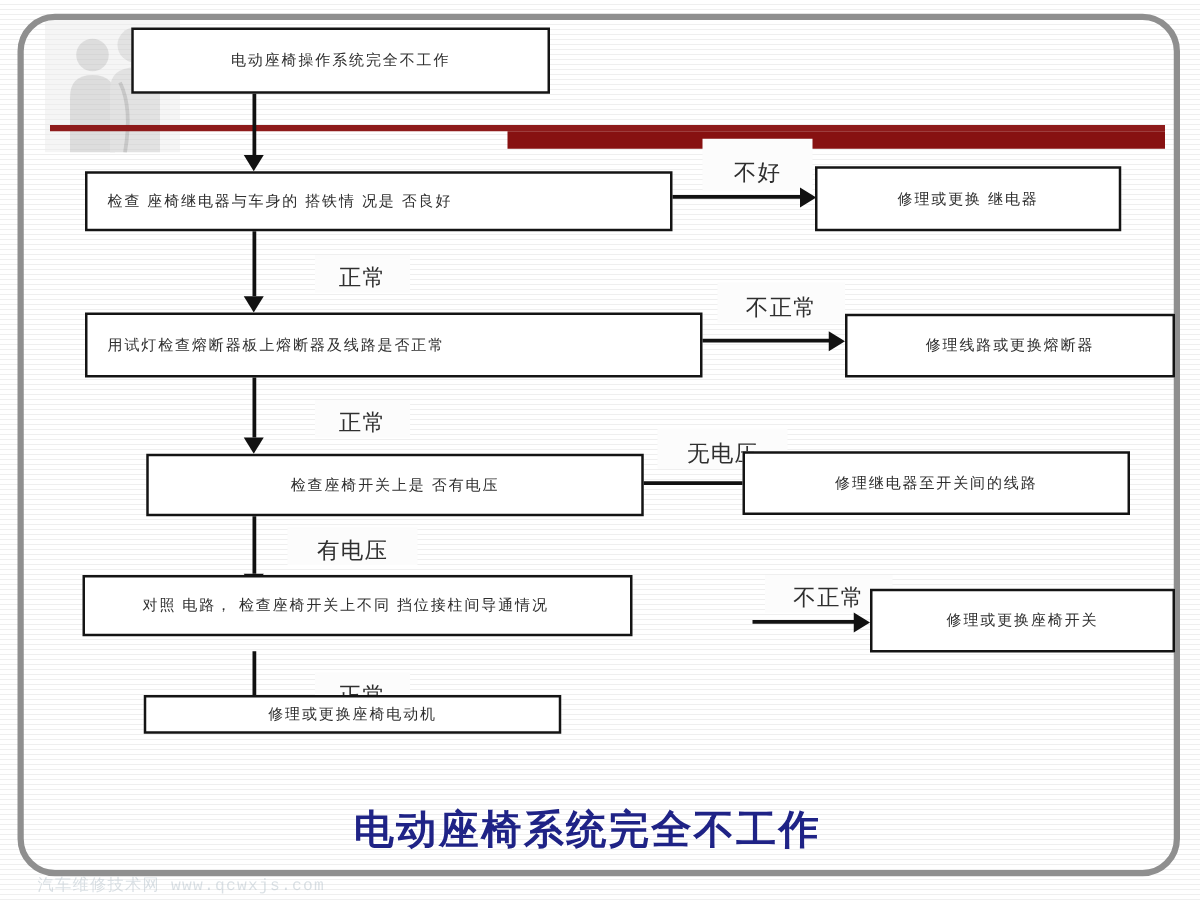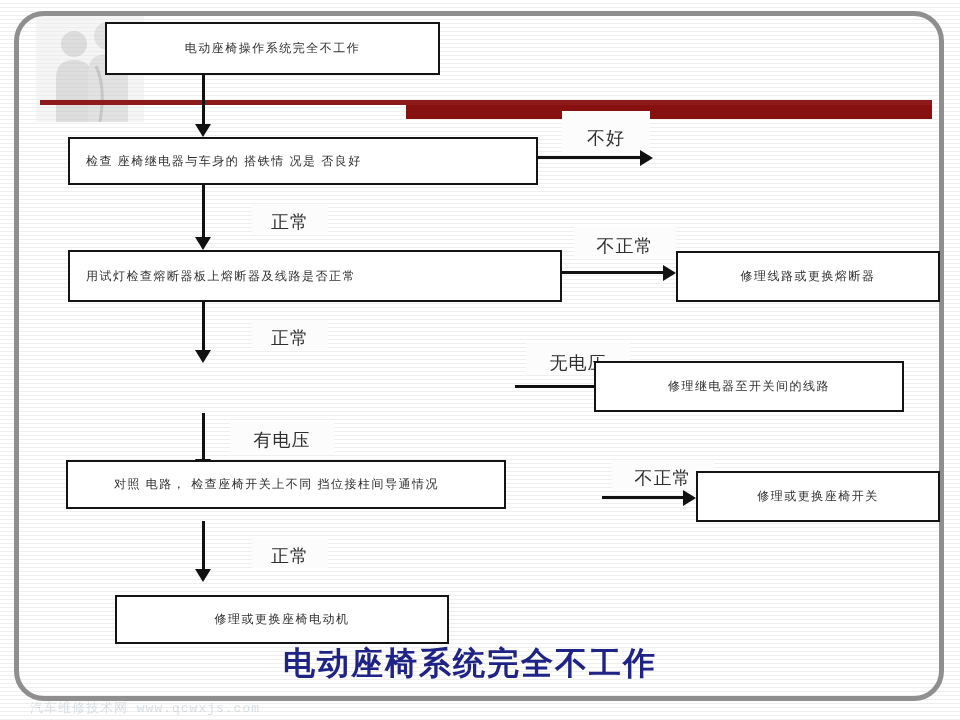--- a/index.html
+++ b/index.html
@@ -69,20 +69,23 @@
 
   <div class="box padded" style="left:68px;top:137px;width:470px;height:48px;text-align:center;">
     <span>检查 座椅继电器与车身的 搭铁情 况是 否良好</span>
   </div>
   <div class="gapbox" style="left:562px;top:111px;width:88px;height:42px;"></div>
   <div class="lbl" style="left:566px;top:118px;width:80px;height:32px;">
     <span>不好</span>
   </div>
   <div class="hline" style="left:538px;top:156px;width:102px;"></div>
   <div class="head-right" style="left:640px;top:150px;"></div>
+  <div class="box center" style="left:652px;top:133px;width:245px;height:52px;">
+    <span>修理或更换 继电器</span>
+  </div>
 
   <div class="vline" style="left:202px;top:185px;height:52px;"></div>
   <div class="head-down" style="left:195px;top:237px;"></div>
   <div class="lbl" style="left:252px;top:204px;width:76px;height:30px;">
     <span>正常</span>
   </div>
 
   <div class="box padded" style="left:68px;top:250px;width:494px;height:52px;">
     <span>用试灯检查熔断器板上熔断器及线路是否正常</span>
   </div>
@@ -94,20 +97,23 @@
   <div class="box center" style="left:676px;top:251px;width:264px;height:51px;">
     <span>修理线路或更换熔断器</span>
   </div>
 
   <div class="vline" style="left:202px;top:302px;height:48px;"></div>
   <div class="head-down" style="left:195px;top:350px;"></div>
   <div class="lbl" style="left:252px;top:320px;width:76px;height:30px;">
     <span>正常</span>
   </div>
 
+  <div class="box center" style="left:117px;top:363px;width:398px;height:50px;">
+    <span>检查座椅开关上是 否有电压</span>
+  </div>
   <div class="lbl" style="left:526px;top:343px;width:104px;height:32px;">
     <span>无电压</span>
   </div>
   <div class="hline" style="left:515px;top:385px;width:103px;"></div>
   <div class="head-right" style="left:617px;top:379px;"></div>
   <div class="box center" style="left:594px;top:361px;width:310px;height:51px;">
     <span>修理继电器至开关间的线路</span>
   </div>
 
   <div class="vline" style="left:202px;top:413px;height:46px;"></div>
@@ -127,21 +133,21 @@
   <div class="box center" style="left:696px;top:471px;width:244px;height:51px;">
     <span>修理或更换座椅开关</span>
   </div>
 
   <div class="vline" style="left:202px;top:521px;height:48px;"></div>
   <div class="head-down" style="left:195px;top:569px;"></div>
   <div class="lbl" style="left:252px;top:538px;width:76px;height:30px;">
     <span>正常</span>
   </div>
 
-  <div class="box center" style="left:115px;top:595px;width:334px;height:49px;">
+  <div class="box center" style="left:115px;top:556px;width:334px;height:31px;">
     <span>修理或更换座椅电动机</span>
   </div>
 
   <div class="bottom-title">
     <span>电动座椅系统完全不工作</span>
   </div>
 
   <div class="watermark">
     <span>汽车维修技术网 www.qcwxjs.com</span>
   </div>

